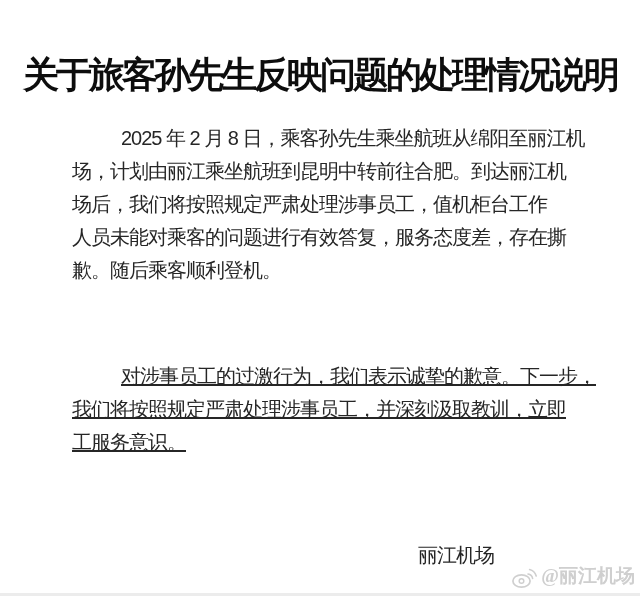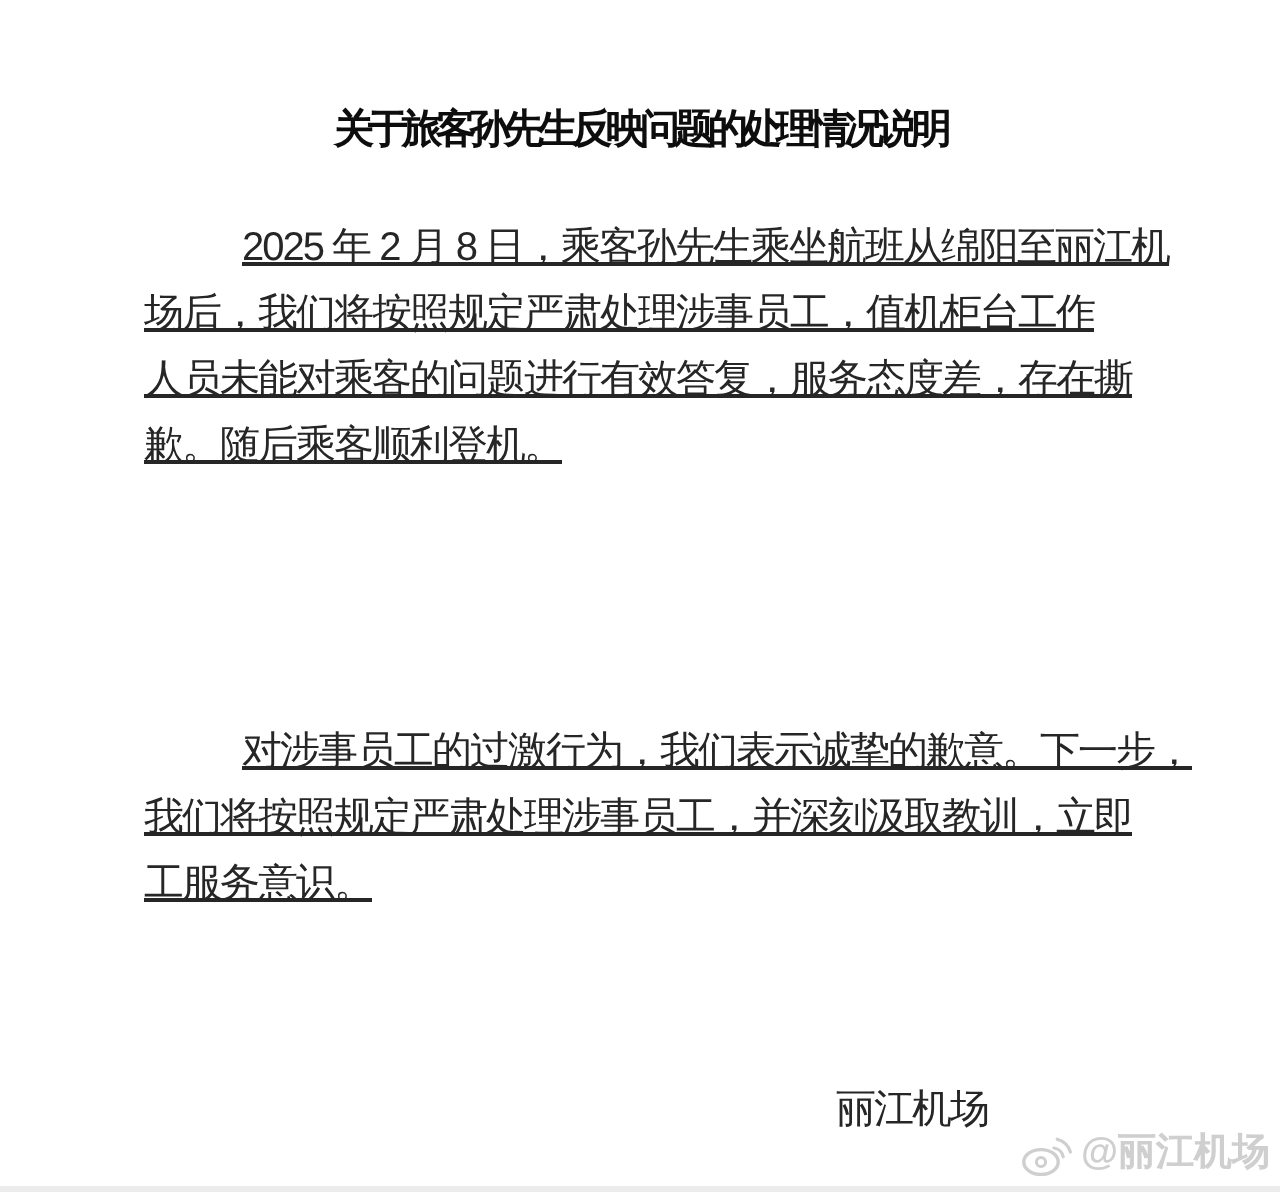--- a/index.html
+++ b/index.html
@@ -20,35 +20,35 @@
     font-family: "Liberation Sans", sans-serif;
   }
   .doc-title {
     position: absolute;
     top: 51px;
     left: 0;
     width: 640px;
     text-align: center;
     font-family: "Liberation Serif", "DejaVu Serif", serif;
     font-weight: 700;
-    font-size: 20px;
+    font-size: 36px;
     letter-spacing: -3px;
     color: var(--title);
     white-space: nowrap;
   }
   .para {
     position: absolute;
     left: 72px;
     width: 500px;
     font-size: 20px;
     letter-spacing: -1px;
     line-height: 33px;
     color: var(--text);
   }
-  .para-1 { top: 108px; text-decoration: underline; }
+  .para-1 { top: 122px; }
   .para-2 { top: 360px; text-decoration: underline; }
   .para .line { white-space: nowrap; height: 33px; }
   .para .line:first-child { text-indent: 49px; }
   .signature {
     position: absolute;
     top: 518px;
     left: 336px;
     width: 240px;
     text-align: center;
     font-size: 20px;
@@ -64,40 +64,42 @@
     display: flex;
     align-items: center;
     gap: 3px;
     color: var(--watermark);
     font-size: 19px;
     font-weight: 700;
     letter-spacing: 0px;
     white-space: nowrap;
     text-shadow: 0 1px 1px #ffffff;
     user-select: none;
+    font-family: Liberation Serif, serif;
   }
   .watermark svg { display: block; margin-top: 2px; }
   .bottom-strip {
     position: absolute;
     left: 0;
     bottom: 0;
     width: 100%;
     height: 3px;
     background: var(--bottom_strip);
   }
 </style>
 </head>
 <body>
 
 <div class="page">
 
   <h1 class="doc-title">关于旅客孙先生反映问题的处理情况说明</h1>
 
   <div class="para para-1">
       <div class="line">2025 年 2 月 8 日，乘客孙先生乘坐航班从绵阳至丽江机</div>
+      <div class="line">场，计划由丽江乘坐航班到昆明中转前往合肥。到达丽江机</div>
       <div class="line">场后，我们将按照规定严肃处理涉事员工，值机柜台工作</div>
       <div class="line">人员未能对乘客的问题进行有效答复，服务态度差，存在撕</div>
       <div class="line">歉。随后乘客顺利登机。</div>
     </div>
 
   <div class="para para-2">
       <div class="line">对涉事员工的过激行为，我们表示诚挚的歉意。下一步，</div>
       <div class="line">我们将按照规定严肃处理涉事员工，并深刻汲取教训，立即</div>
       <div class="line">工服务意识。</div>
     </div>

